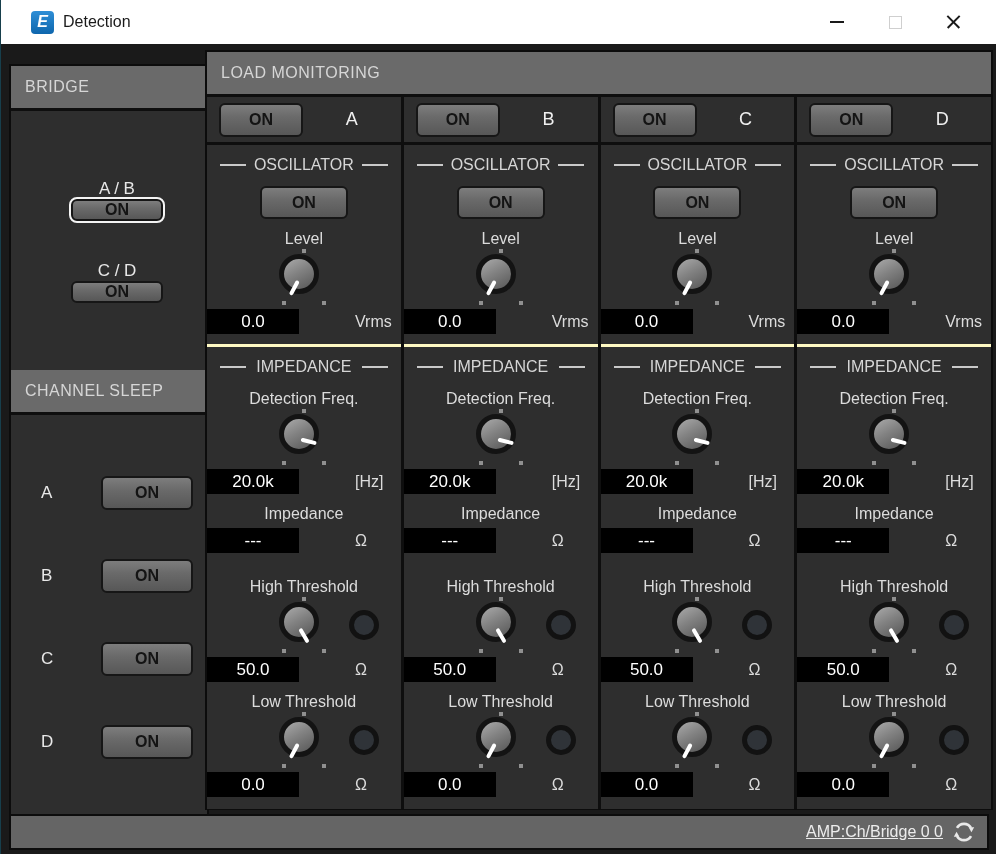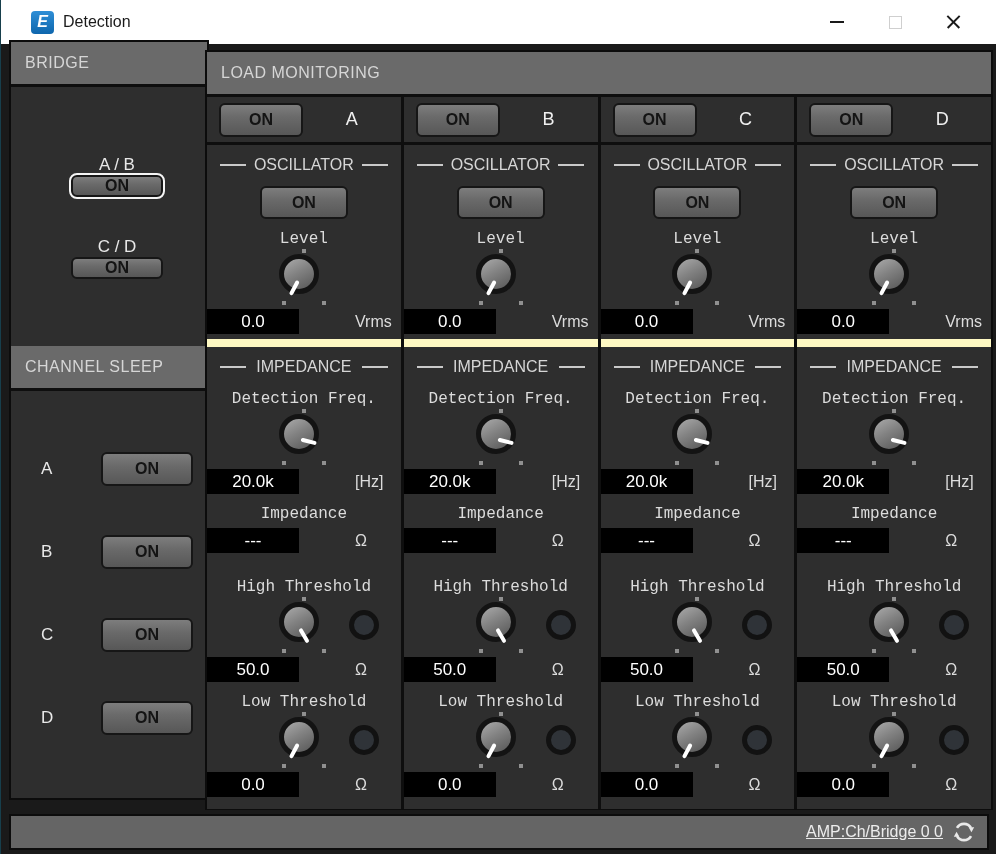--- a/index.html
+++ b/index.html
@@ -32,48 +32,48 @@
                   display:flex; align-items:center; padding-left:14px;
                   color:#d6d6d6; font-size:16px; letter-spacing:0.5px; }
 
   .btn { display:flex; align-items:center; justify-content:center;
          background:linear-gradient(180deg,#7d7d7d 0%,#6a6a6a 40%,#575757 100%);
          border:2px solid #161616; border-radius:6px;
          color:#141414; font-size:16px; font-family:inherit; cursor:default;font-weight:bold; }
   .btn.focused { outline:2px solid #f4f4f4; outline-offset:0px; }
 
   
-  .left-panel { left:8px; top:40px; width:200px; height:760px; }
+  .left-panel { left:8px; top:64px; width:200px; height:760px; }
   .bridge-body { height:259px; padding-top:68px; }
   .sleep-body  { padding-top:60px; }
   .panel-row { display:flex; align-items:center; height:36px; padding-left:30px; padding-right:14px; }
   .bridge-body .panel-row { margin-bottom:46px;flex-direction:column; }
   .sleep-body  .panel-row { margin-bottom:47px; }
   .panel-row .row-label { flex:1; color:#e8e8e8; font-size:17px; }
   .panel-row .btn { width:92px; height:34px; }
 
   
   .main-panel { left:204px; top:50px; width:788px; height:760px; }
   .columns { display:flex; gap:3px; background:#0e0e0e; height:712px; }
   .column { flex:1; background:#2e2e2e; display:flex; flex-direction:column; overflow:hidden; }
 
   .col-header { height:48px; border-bottom:3px solid #0e0e0e; display:flex; align-items:center; }
   .col-header .btn { width:84px; height:34px; margin-left:12px; }
   .col-letter { flex:1; text-align:center; color:#f0f0f0; font-size:18px; }
 
   .section { display:flex; flex-direction:column; align-items:center; }
-  .section.osc { height:202px; border-bottom:8px solid #fef9c3; }
+  .section.osc { height:202px; border-bottom:3px solid #fef9c3; }
   .section.imp { flex:1; }
 
   .sec-title { width:100%; display:flex; align-items:center; justify-content:space-between;
                padding:0 13px; margin-top:11px; color:#d6d6d6; font-size:16px; }
   .sec-title .rule { width:26px; height:2px; background:#c9c9c9; }
 
   .osc .btn.osc-on { width:88px; height:33px; margin-top:12px; }
-  .sub-label { margin-top:10px; height:20px; line-height:20px; color:#dcdcdc; font-size:16px;font-family:Liberation Mono, monospace; }
+  .sub-label { margin-top:10px; height:20px; line-height:20px; color:#dcdcdc; font-size:16px; }
   .imp .sub-label.first { margin-top:13px; }
   .imp .sub-label.gap   { margin-top:24px; }
 
   
   .knob-row { position:relative; width:100%; height:60px; display:flex; justify-content:center; }
   .knob-wrap { position:relative; width:62px; height:60px; }
   .knob { position:absolute; left:6px; top:5px; width:40px; height:40px; border-radius:50%;
           border:5px solid #131313;
           background:linear-gradient(150deg,#a2a2a2 10%,#828282 45%,#5a5a5a 95%); }
   .pointer { position:absolute; left:50%; top:2px; width:4px; height:16px; margin-left:-2px;

